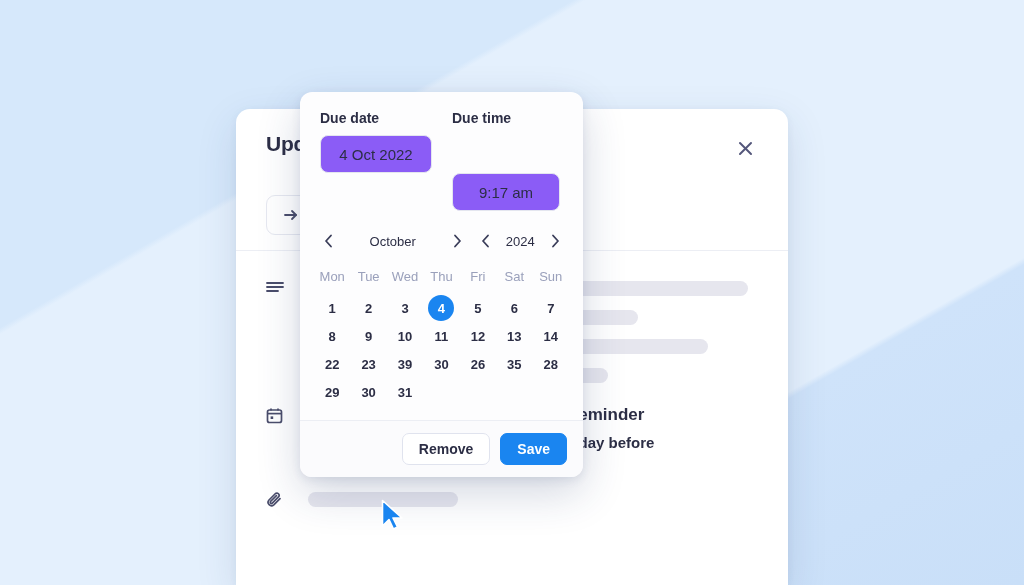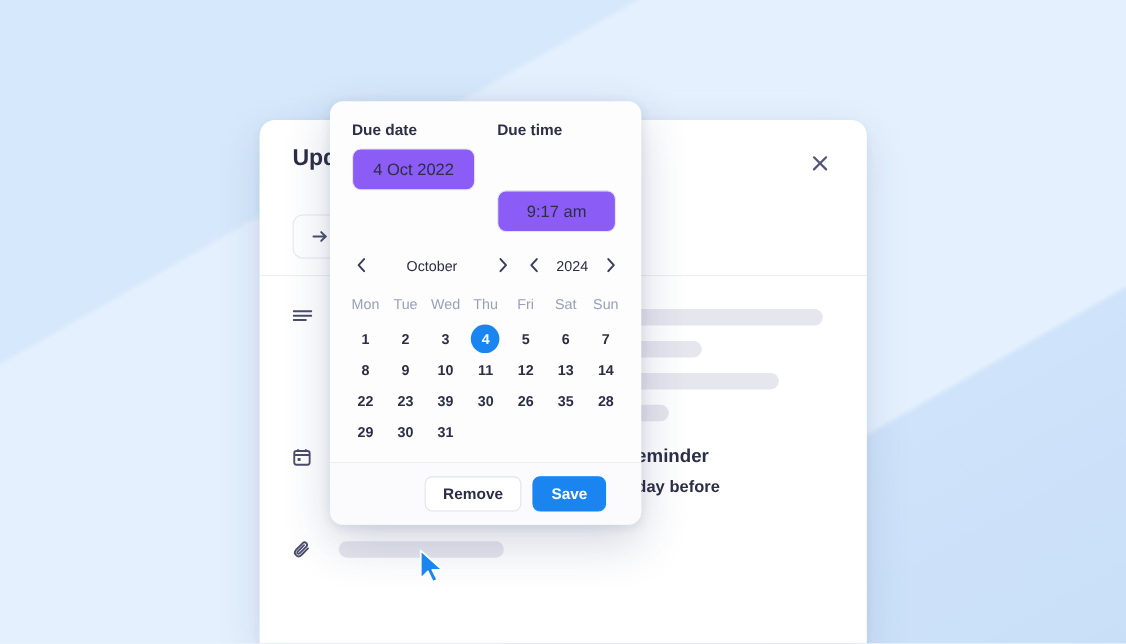--- a/index.html
+++ b/index.html
@@ -285,21 +285,21 @@
   }
   .day.empty { cursor: default; }
 
   
   .picker-footer {
     border-top: 1px solid #eceef4;
     background: #fbfbfd;
     display: flex;
     justify-content: flex-end;
     gap: 10px;
-    padding: 12px 32px;
+    padding: 12px 16px;
   }
 
   .btn {
     height: 32px;
     padding: 0 16px;
     border-radius: 7px;
     font-family: "Liberation Sans", sans-serif;
     font-size: 14px;
     font-weight: bold;
     cursor: pointer;

